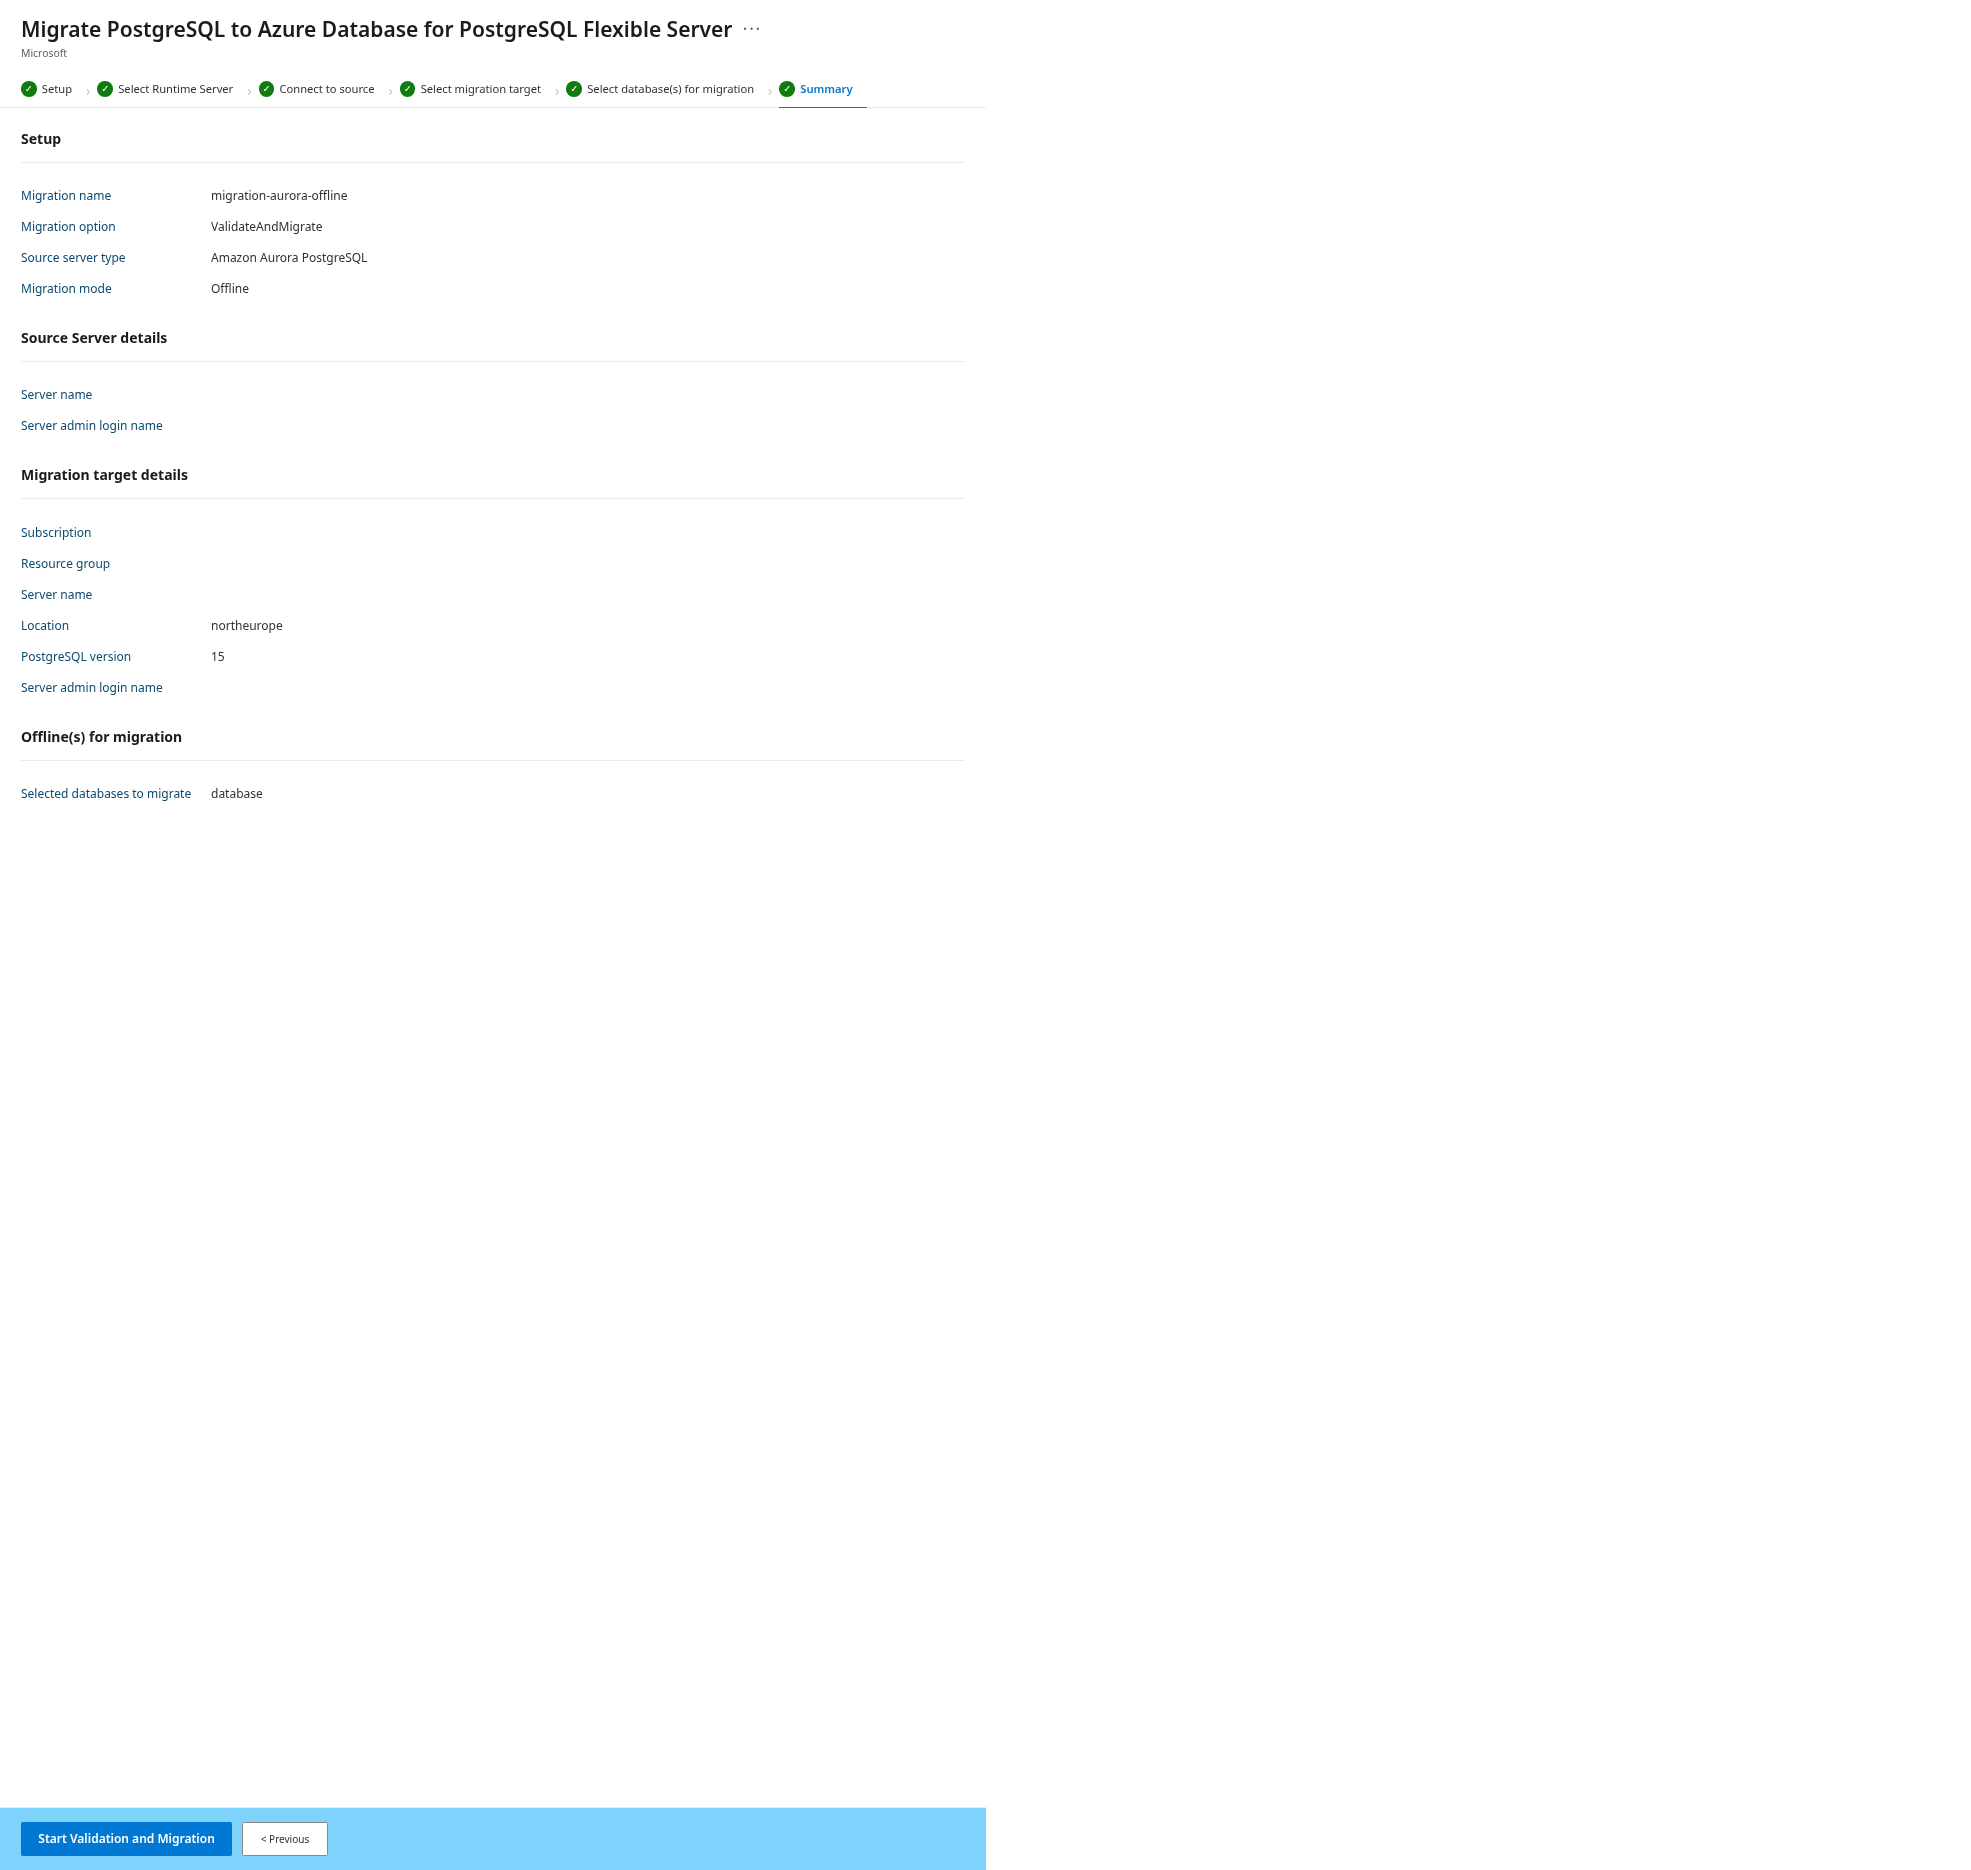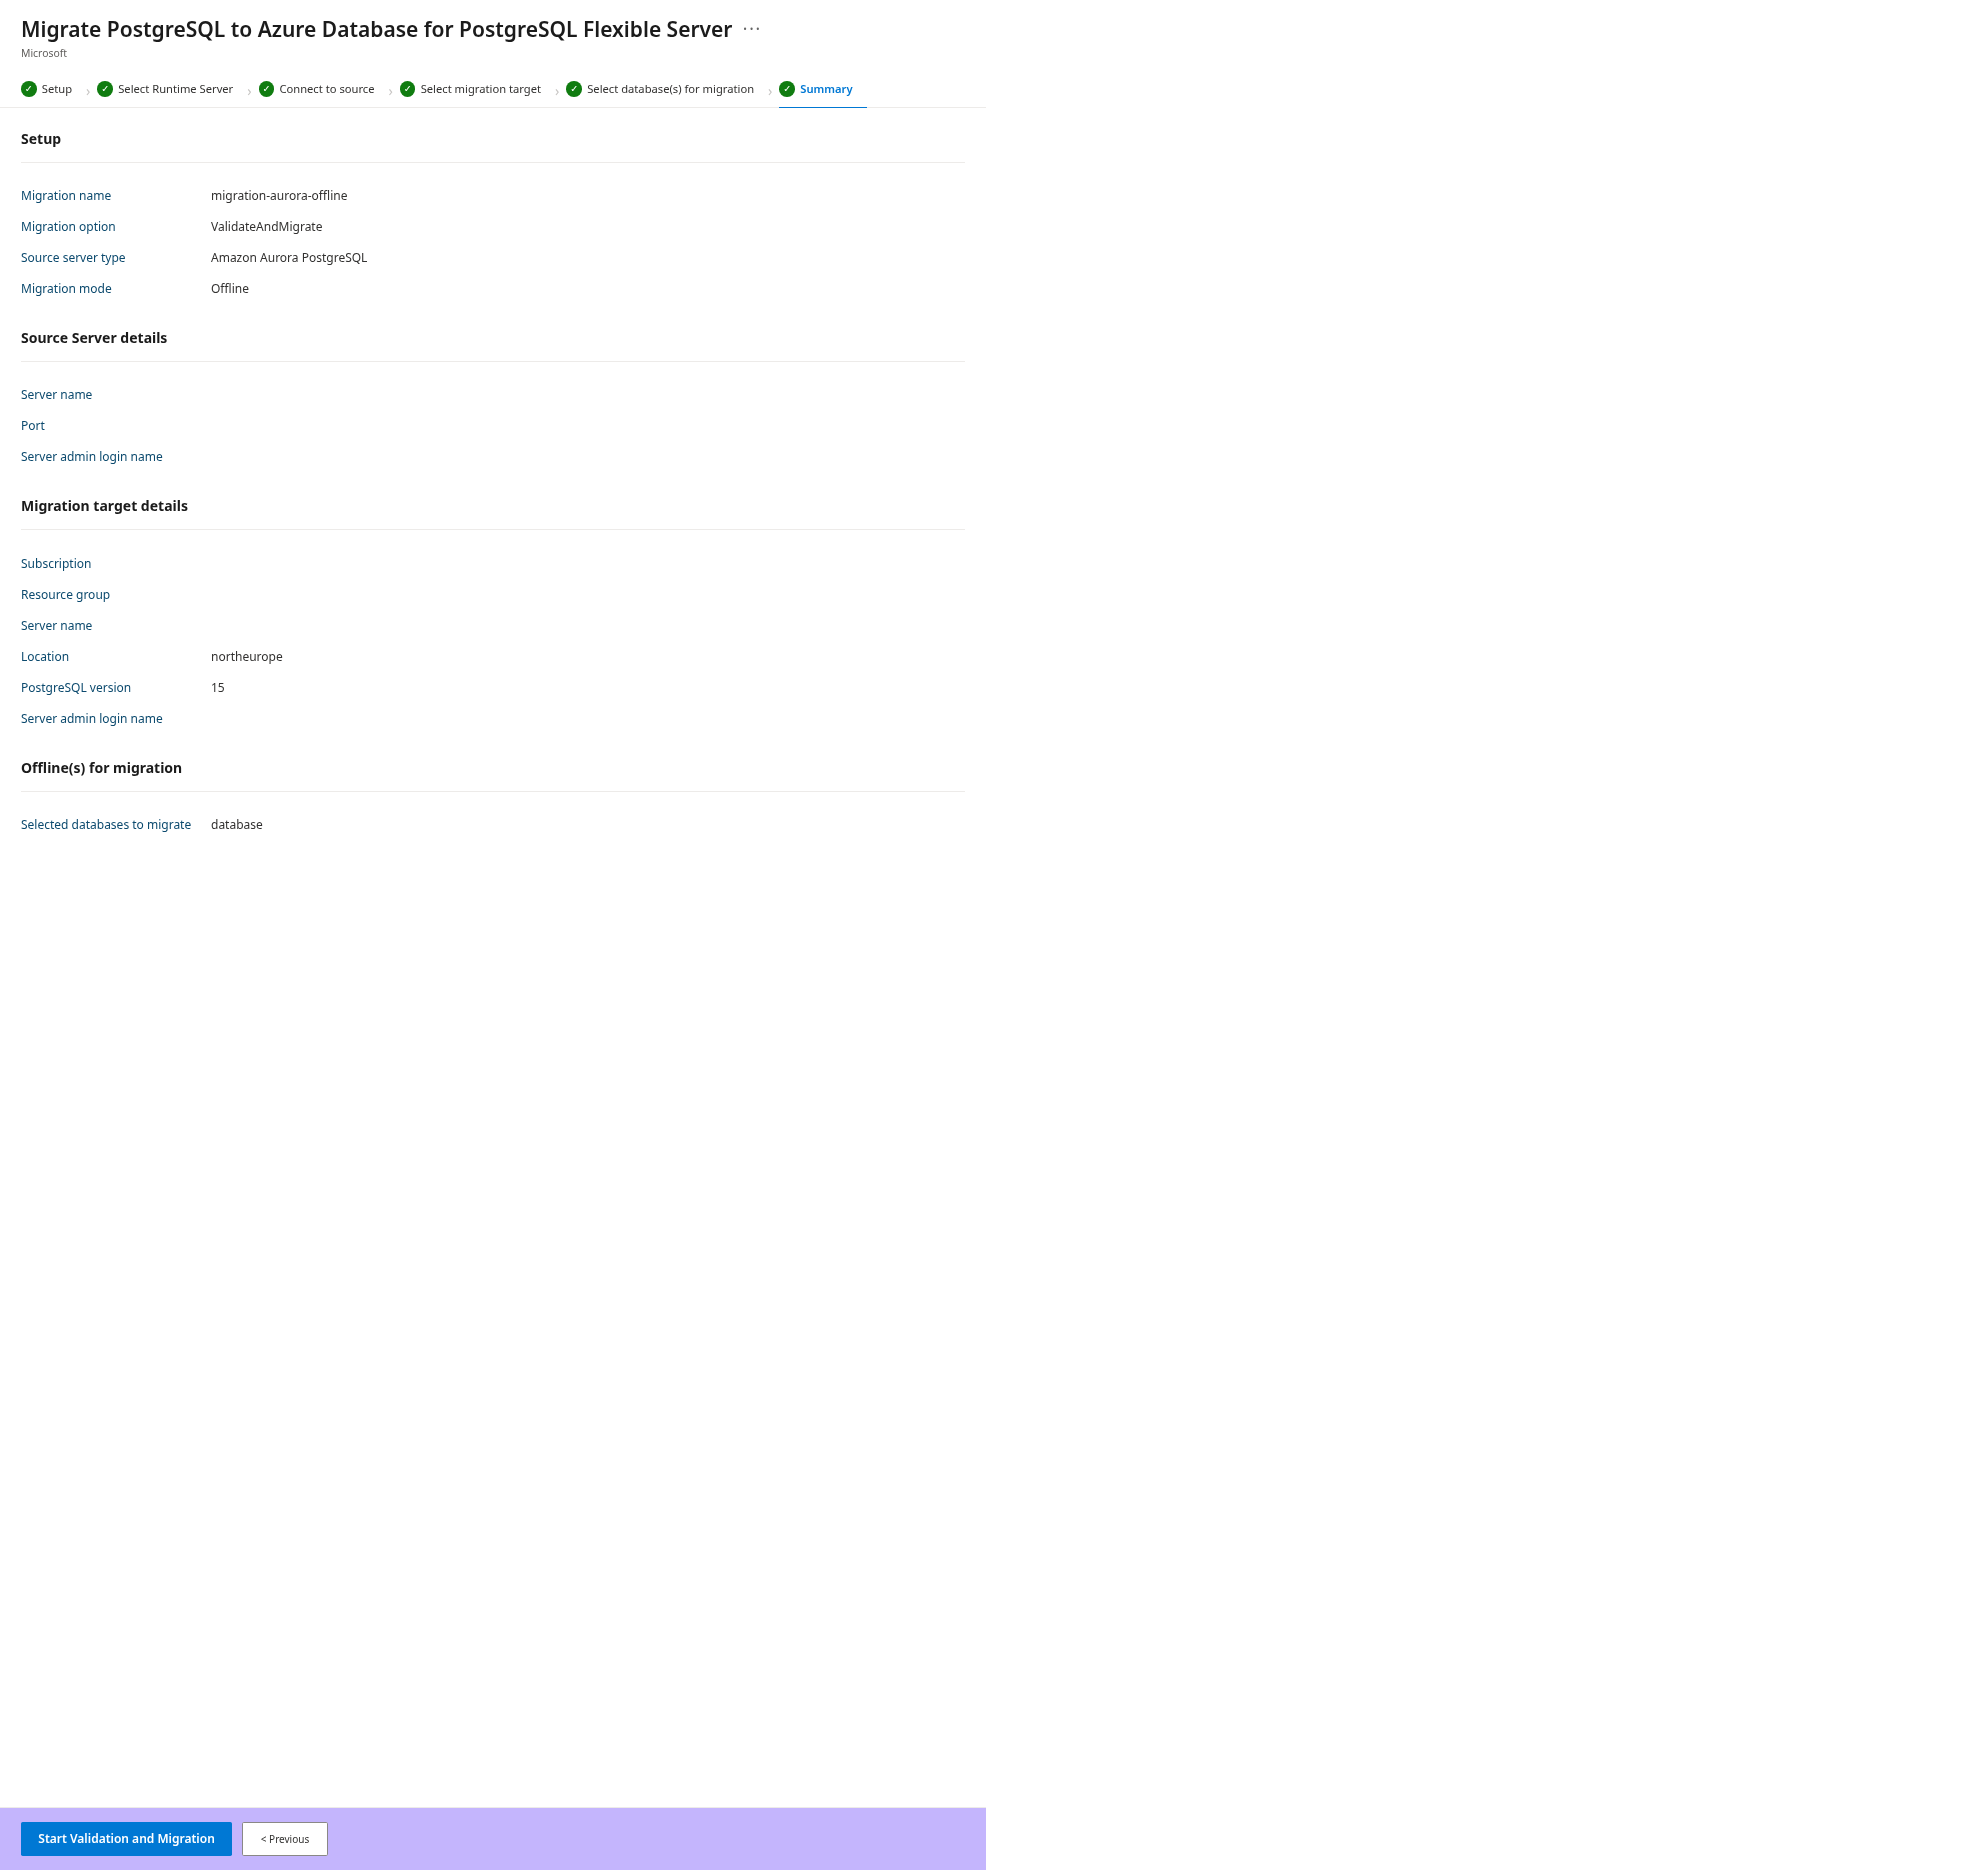--- a/index.html
+++ b/index.html
@@ -145,21 +145,21 @@
       background: #edebe9;
       margin: 3.5px 0 17.3px 0;
     }
 
     .footer {
       position: fixed;
       bottom: 0;
       left: 0;
       right: 0;
       width: 986px;
-      background: #c4b5fd;
+      background: #7dd3fc;
       border-top: 0.9px solid #edebe9;
       padding: 14px 21px;
       display: flex;
       align-items: center;
       gap: 10.4px;
     }
 
     .btn-primary {
       background: #0078d4;
       color: white;
@@ -254,24 +254,20 @@
 
     <div class="section">
       <div class="section-title">Source Server details</div>
       <div class="divider"></div>
 
       <div class="field-row">
         <span class="field-label">Server name</span>
         <span class="field-value"></span>
       </div>
       <div class="field-row">
-        <span class="field-label">Port</span>
-        <span class="field-value"></span>
-      </div>
-      <div class="field-row">
         <span class="field-label">Server admin login name</span>
         <span class="field-value"></span>
       </div>
     </div>
 
     <div class="section">
       <div class="section-title">Migration target details</div>
       <div class="divider"></div>
 
       <div class="field-row">

